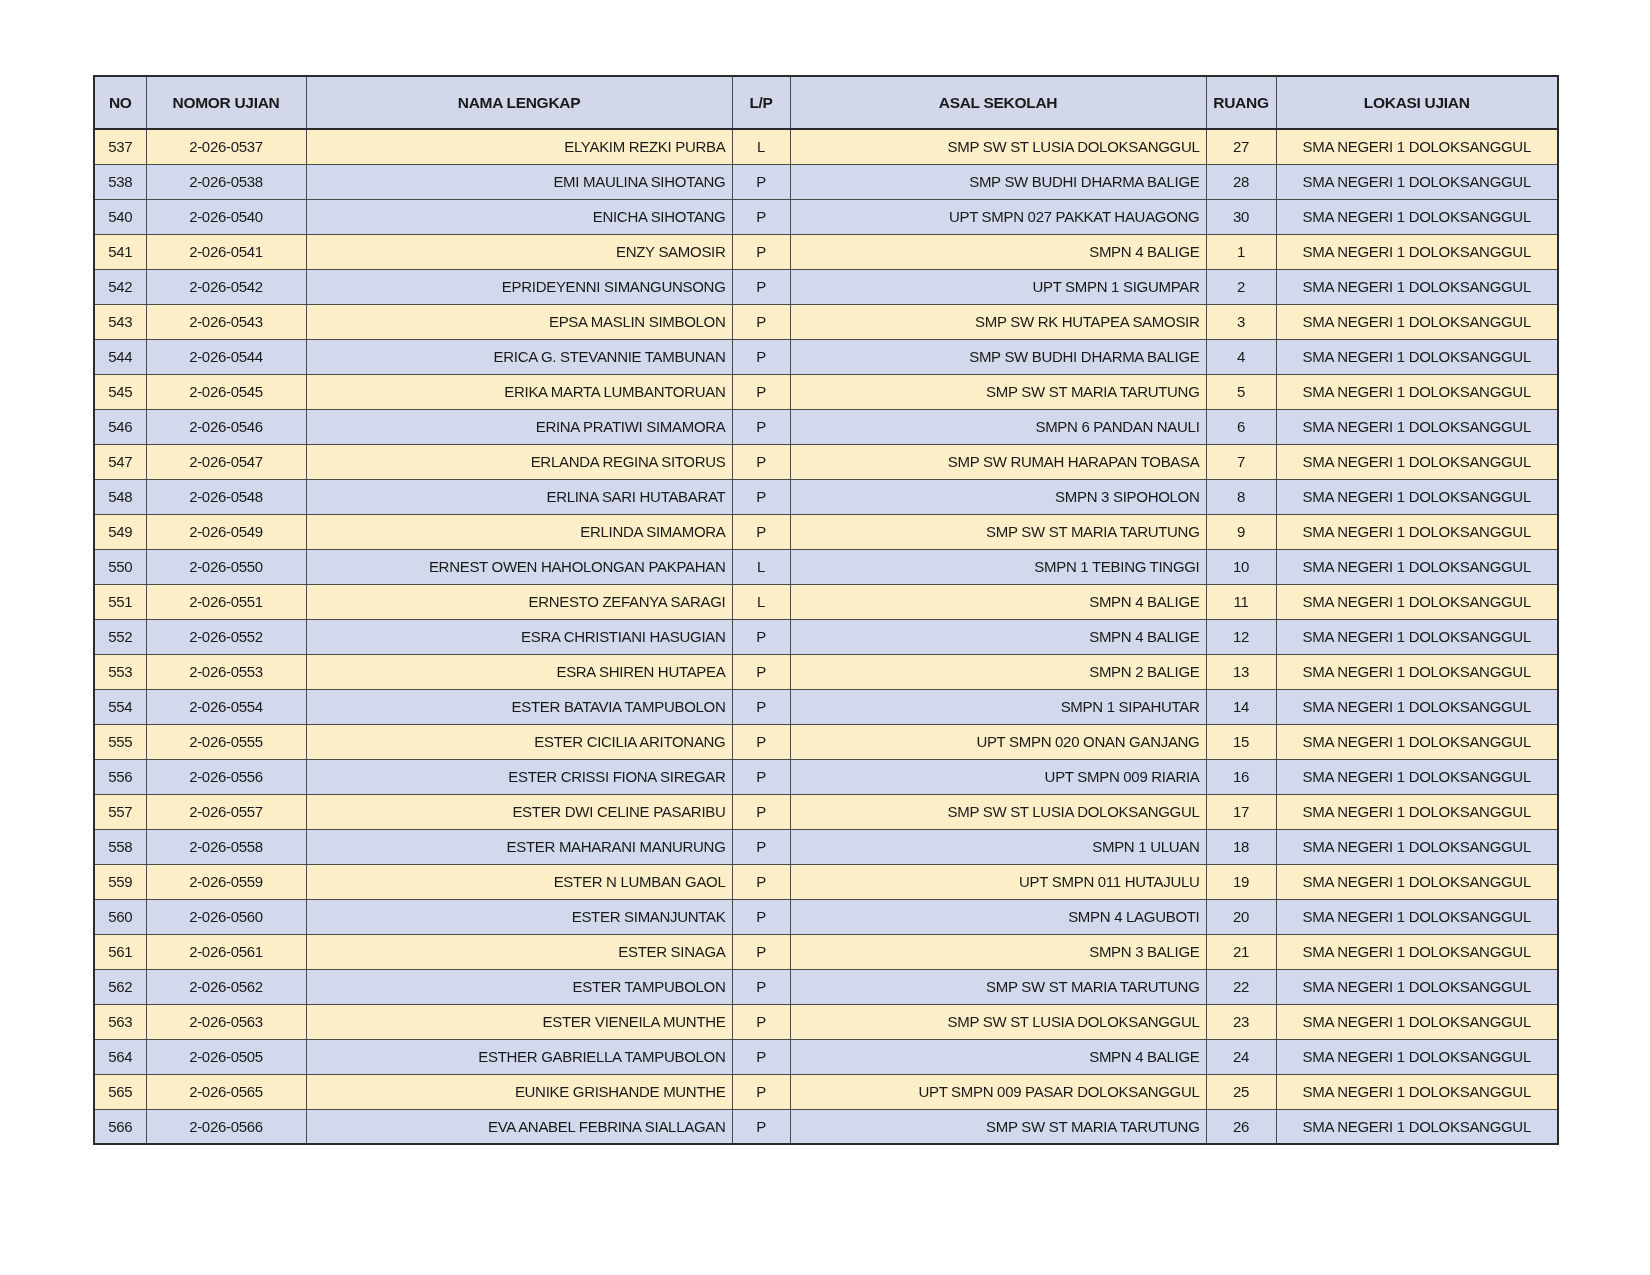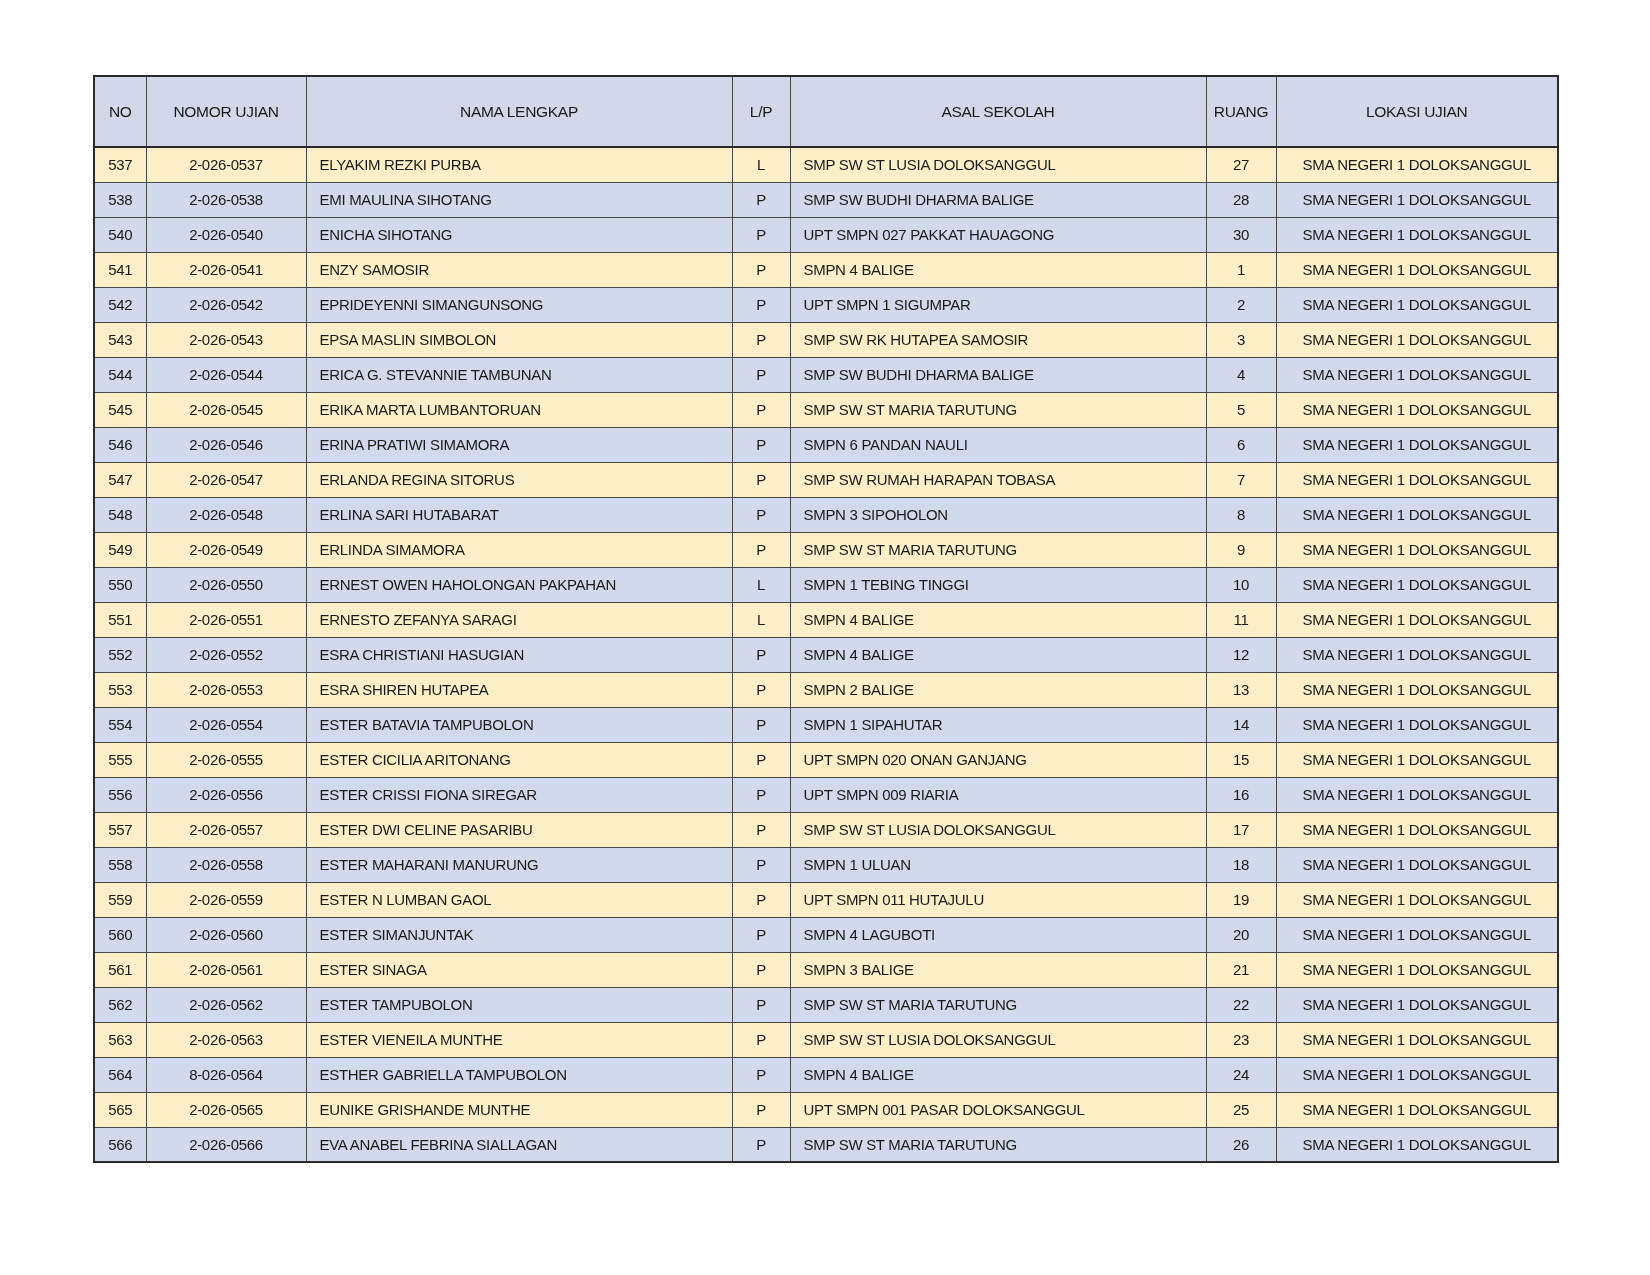--- a/index.html
+++ b/index.html
@@ -29,43 +29,43 @@
     position:absolute;
     left:93px;
     top:75px;
     width:1464px;
     border-collapse:collapse;
     table-layout:fixed;
     border:2px solid var(--border-strong);
   }
   table.exam-table th{
     background:var(--header-bg);
-    height:71px;
+    height:53px;
     font-size:15.5px;
-    font-weight:normal;
+    font-weight:bold;
     letter-spacing:-0.3px;
     text-align:center;
     vertical-align:middle;
     border:1px solid var(--border);
     border-bottom:2.5px solid var(--border-strong);
     padding:0 4px;
   }
   table.exam-table td{
     height:35px;
     font-size:15px;
     letter-spacing:-0.3px;
     text-align:center;
     vertical-align:middle;
     border:1px solid var(--border);
     padding:0 6px;
     white-space:nowrap;
     overflow:hidden;
   }
   table.exam-table td.col-left{
-    text-align:left;
+    text-align:right;
     padding-left:13px;
   }
   table.exam-table tr.row-cream td{background:var(--row-cream);}
   table.exam-table tr.row-blue  td{background:var(--row-blue);}
 </style>
 </head>
 <body>
 
 <div class="page">
   <table class="exam-table">
@@ -319,33 +319,33 @@
           <td>563</td>
           <td>2-026-0563</td>
           <td class="col-left">ESTER VIENEILA MUNTHE</td>
           <td>P</td>
           <td class="col-left">SMP SW ST LUSIA DOLOKSANGGUL</td>
           <td>23</td>
           <td>SMA NEGERI 1 DOLOKSANGGUL</td>
         </tr>
         <tr class="row-blue">
           <td>564</td>
-          <td>8-026-0564</td>
+          <td>2-026-0505</td>
           <td class="col-left">ESTHER GABRIELLA TAMPUBOLON</td>
           <td>P</td>
           <td class="col-left">SMPN 4 BALIGE</td>
           <td>24</td>
           <td>SMA NEGERI 1 DOLOKSANGGUL</td>
         </tr>
         <tr class="row-cream">
           <td>565</td>
           <td>2-026-0565</td>
           <td class="col-left">EUNIKE GRISHANDE MUNTHE</td>
           <td>P</td>
-          <td class="col-left">UPT SMPN 001 PASAR DOLOKSANGGUL</td>
+          <td class="col-left">UPT SMPN 009 PASAR DOLOKSANGGUL</td>
           <td>25</td>
           <td>SMA NEGERI 1 DOLOKSANGGUL</td>
         </tr>
         <tr class="row-blue">
           <td>566</td>
           <td>2-026-0566</td>
           <td class="col-left">EVA ANABEL FEBRINA SIALLAGAN</td>
           <td>P</td>
           <td class="col-left">SMP SW ST MARIA TARUTUNG</td>
           <td>26</td>

